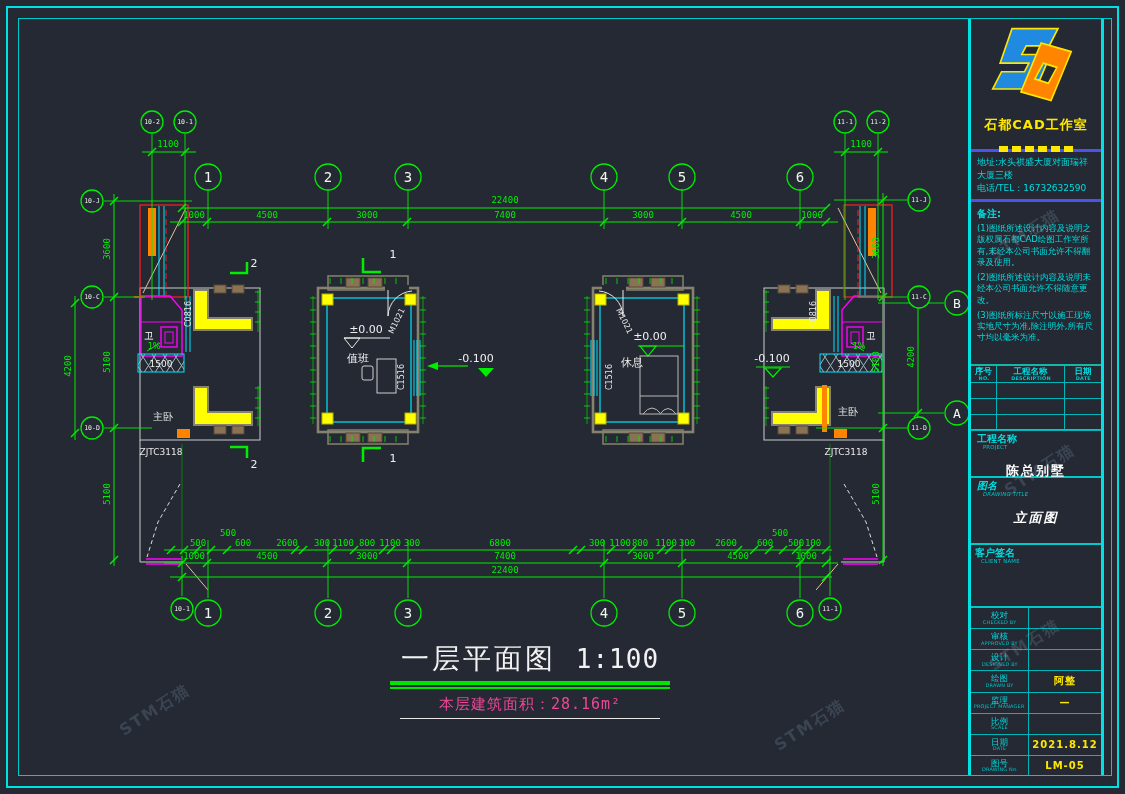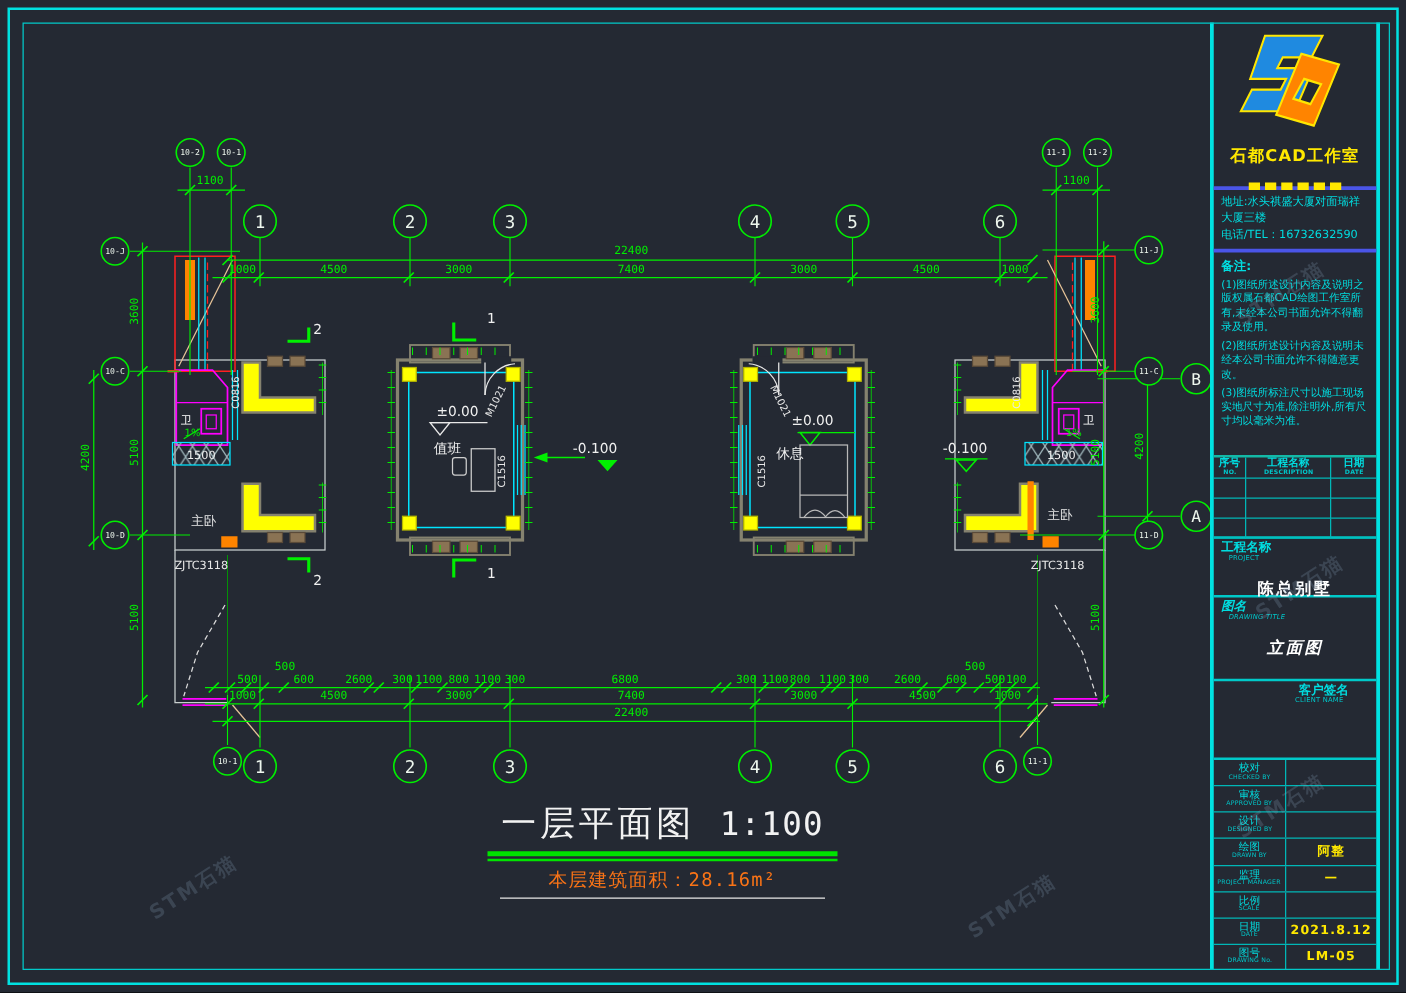--- a/index.html
+++ b/index.html
@@ -22,38 +22,38 @@
   .note-p{margin:0 0 4px 0;}
   .sec-rev{height:65px;border-bottom:2px solid #00c9c9;display:grid;
            grid-template-columns:26px 1fr 36px;grid-template-rows:17px 16px 16px 16px;font-weight:bold;}
   .rev-cell{border-right:1px solid #00b7b7;border-bottom:1px solid #00b7b7;
             display:flex;flex-direction:column;align-items:center;justify-content:center;}
   .rev-cell:nth-child(3n){border-right:none;}
   .zh{font-size:8.5px;line-height:1;}
   .en{font-size:5.5px;line-height:1;letter-spacing:.2px;color:#00c5c8;transform:scale(.9);}
   .sec-proj{height:47px;border-bottom:2px solid #00c9c9;padding:3px 6px;}
   .sec-dt{height:67px;border-bottom:2px solid #00c9c9;padding:3px 6px;font-style:italic;}
-  .sec-client{height:63px;border-bottom:2px solid #00c9c9;padding:3px 22px;text-align:right;}
+  .sec-client{height:63px;border-bottom:2px solid #00c9c9;padding:3px 4px;}
   .sec-label .zh{font-size:10px;font-weight:bold;}
   .sec-label .en{font-size:6px;}
   .sec-value{color:#ffffff;font-size:13px;font-weight:bold;text-align:center;margin-top:12px;letter-spacing:2px;}
   .sec-sign{flex:1;display:flex;flex-direction:column;}
   .so-row{flex:1;display:grid;grid-template-columns:58px 1fr;border-bottom:1px solid #00b7b7;}
   .so-row:last-child{border-bottom:none;}
   .so-label{border-right:1px solid #00b7b7;display:flex;flex-direction:column;align-items:center;justify-content:center;}
   .so-value{display:flex;align-items:center;justify-content:center;color:#ffe800;
             font-size:10px;font-weight:bold;letter-spacing:1px;}
   
   .main-title{position:absolute;left:390px;top:640px;width:280px;text-align:center;color:#f2f2f2;
               font-family:"DejaVu Sans Mono",monospace;}
   .mt-line{font-size:28px;letter-spacing:3px;white-space:nowrap;}
   .mt-scale{font-size:26px;letter-spacing:1px;}
   .mt-bar1{height:4px;background:#00e400;margin-top:3px;}
   .mt-bar2{height:2px;background:#00e400;margin-top:2px;}
-  .mt-sub{font-size:15px;margin-top:6px;letter-spacing:1px;white-space:nowrap;color:#f97316;}
+  .mt-sub{font-size:15px;margin-top:6px;letter-spacing:1px;white-space:nowrap;color:#ec4899;}
   .mt-sub-bar{height:1px;background:#e8e8e8;margin:4px 10px 0 10px;}
   
   .wm{position:absolute;color:rgba(135,158,185,.24);font-size:16px;font-weight:bold;
       transform:rotate(-33deg);letter-spacing:2px;pointer-events:none;z-index:40;white-space:nowrap;}
 </style>
 </head>
 <body>
 
 <div id="stage">
 

